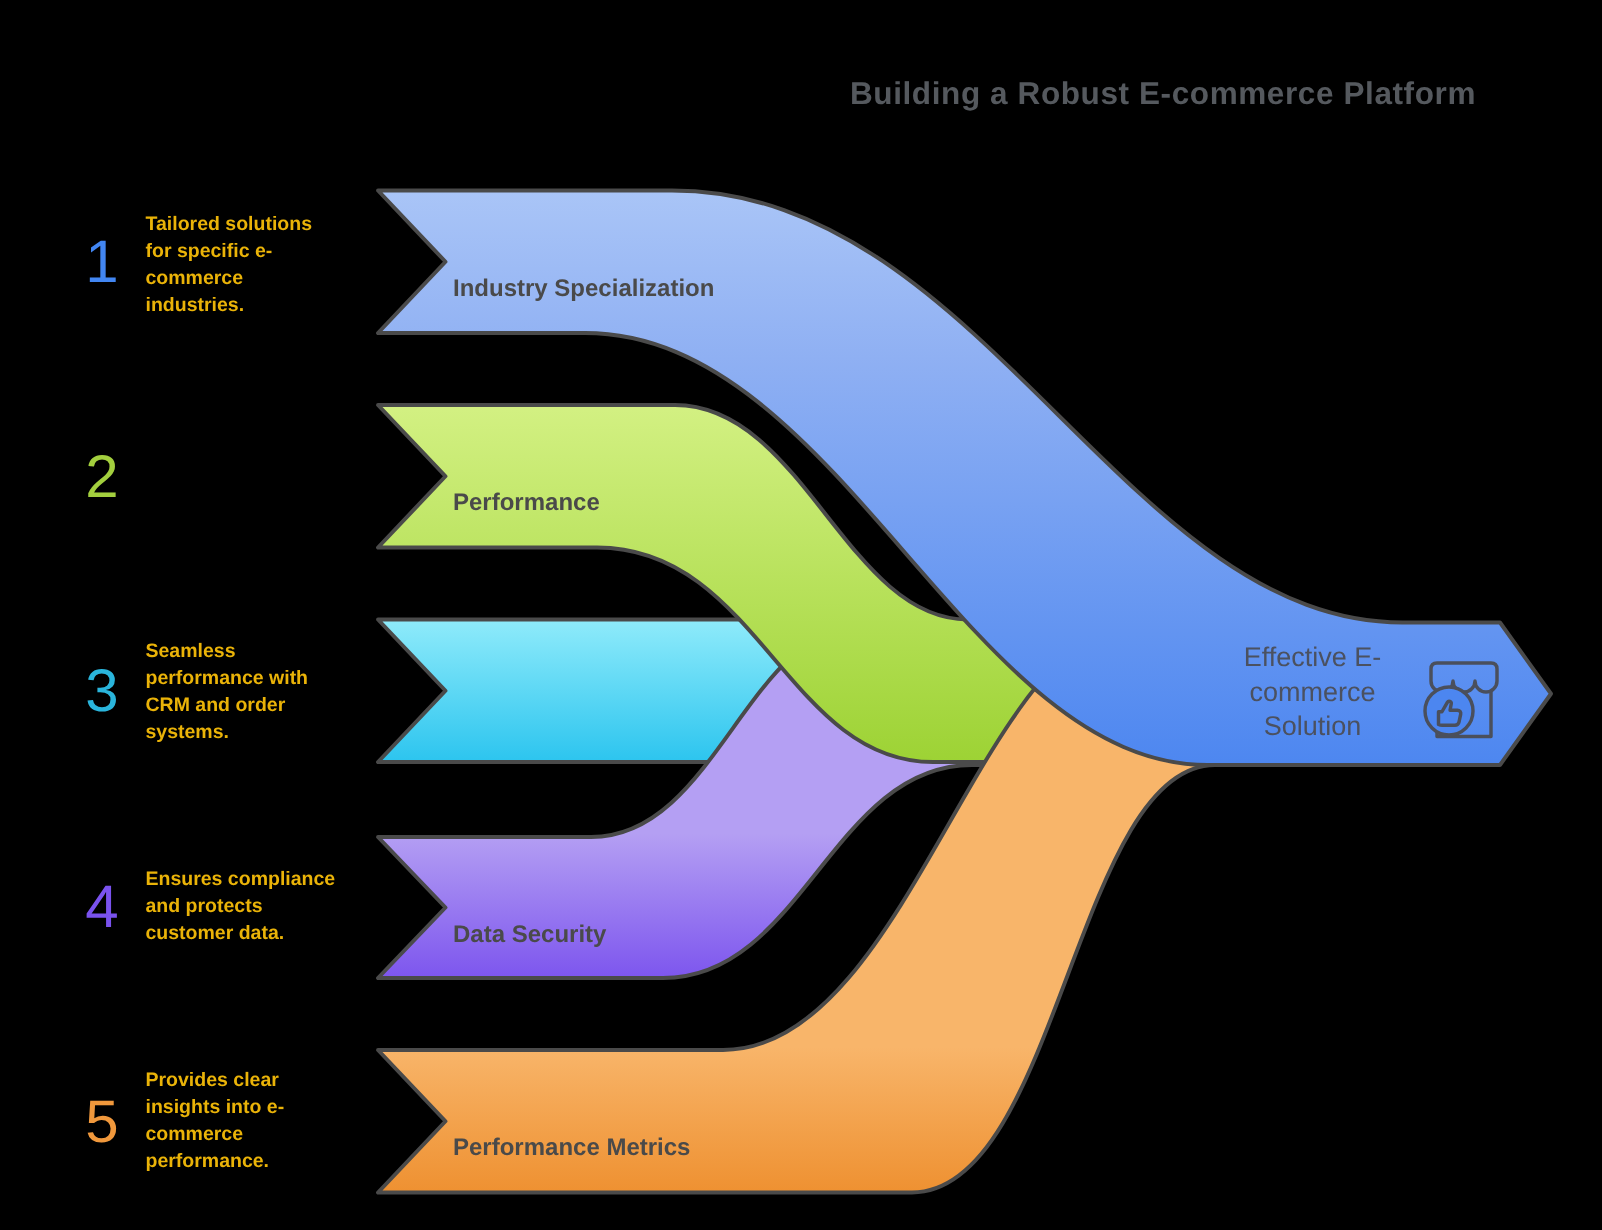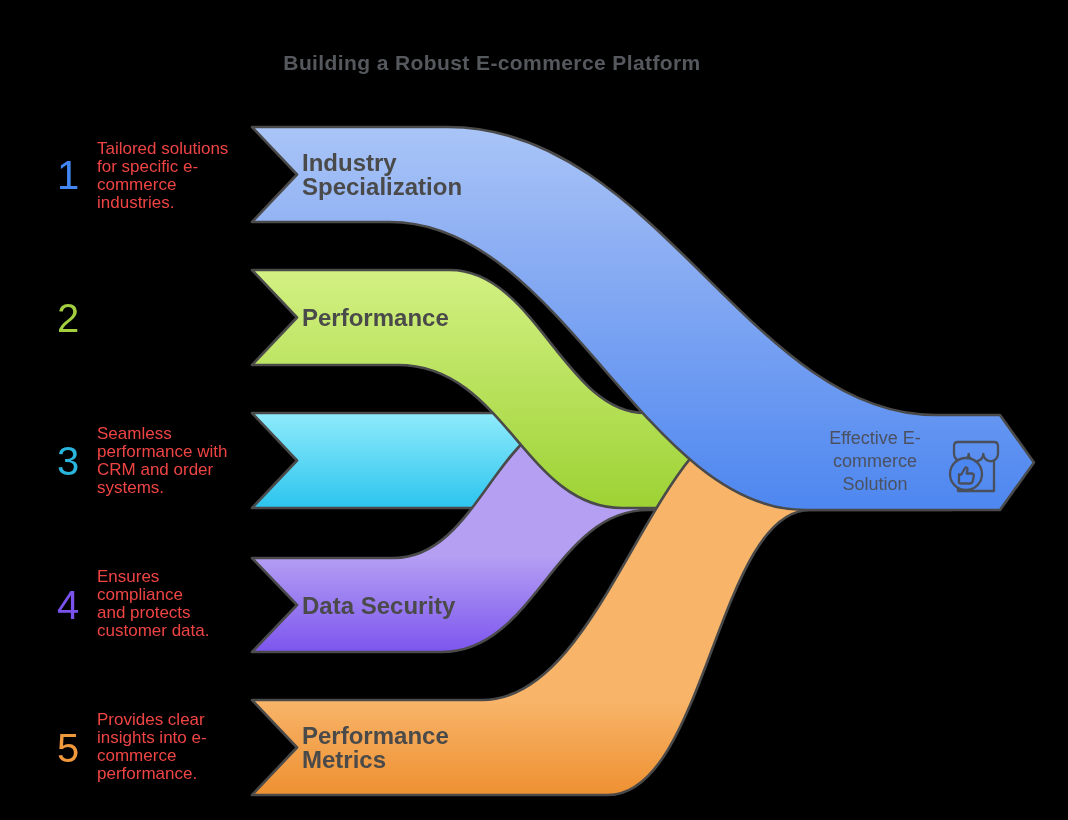--- a/index.html
+++ b/index.html
@@ -1,40 +1,40 @@
 <!DOCTYPE html>
 <html><head>
 <meta charset="utf-8">
 <style>
   html,body{margin:0;padding:0;background:#000;}
   .stage{
     position:relative;width:1068px;height:820px;background:#000;overflow:hidden;
     font-family:"Liberation Sans",sans-serif;
   }
   .title{
-    position:absolute;top:51px;left:0;width:984px;text-align:center;
+    position:absolute;top:51px;left:0;width:984px;text-align:right;
     font-size:21px;font-weight:bold;color:#55595e;letter-spacing:.4px;
   }
   svg.flow{position:absolute;left:0;top:0;}
   .num{
     position:absolute;left:46px;width:44px;text-align:center;
     font-size:40px;line-height:46px;font-weight:500;
   }
   .n1{top:152px}.n2{top:295px}.n3{top:438px}.n4{top:582px}.n5{top:725px}
   .desc{
     position:absolute;left:97px;width:140px;height:94px;
     display:flex;align-items:center;
-    font-size:17px;line-height:18px;font-weight:400;color:#ef4444;
+    font-size:13px;line-height:18px;font-weight:700;color:#eab308;
     white-space:pre-line;
   }
   .d1{top:129px}.d2{top:271px}.d3{top:414px}.d4{top:557px}.d5{top:700px}
   .band-label{
     position:absolute;left:302px;width:180px;height:95px;
     display:flex;align-items:center;
-    font-size:24px;line-height:24px;font-weight:bold;color:#4a4a4a;
+    font-size:16px;line-height:24px;font-weight:bold;color:#4a4a4a;margin-top:18px;
   }
   .l1{top:127px}.l2{top:270px}.l3{top:413px}.l4{top:558px}.l5{top:700px}
   .result-label{
     position:absolute;left:812px;top:427px;width:126px;text-align:center;
     font-size:18px;line-height:23px;color:#4b5160;white-space:pre-line;
   }
   .result-icon{position:absolute;left:948px;top:432px;}
 </style>
 </head>
 <body>

